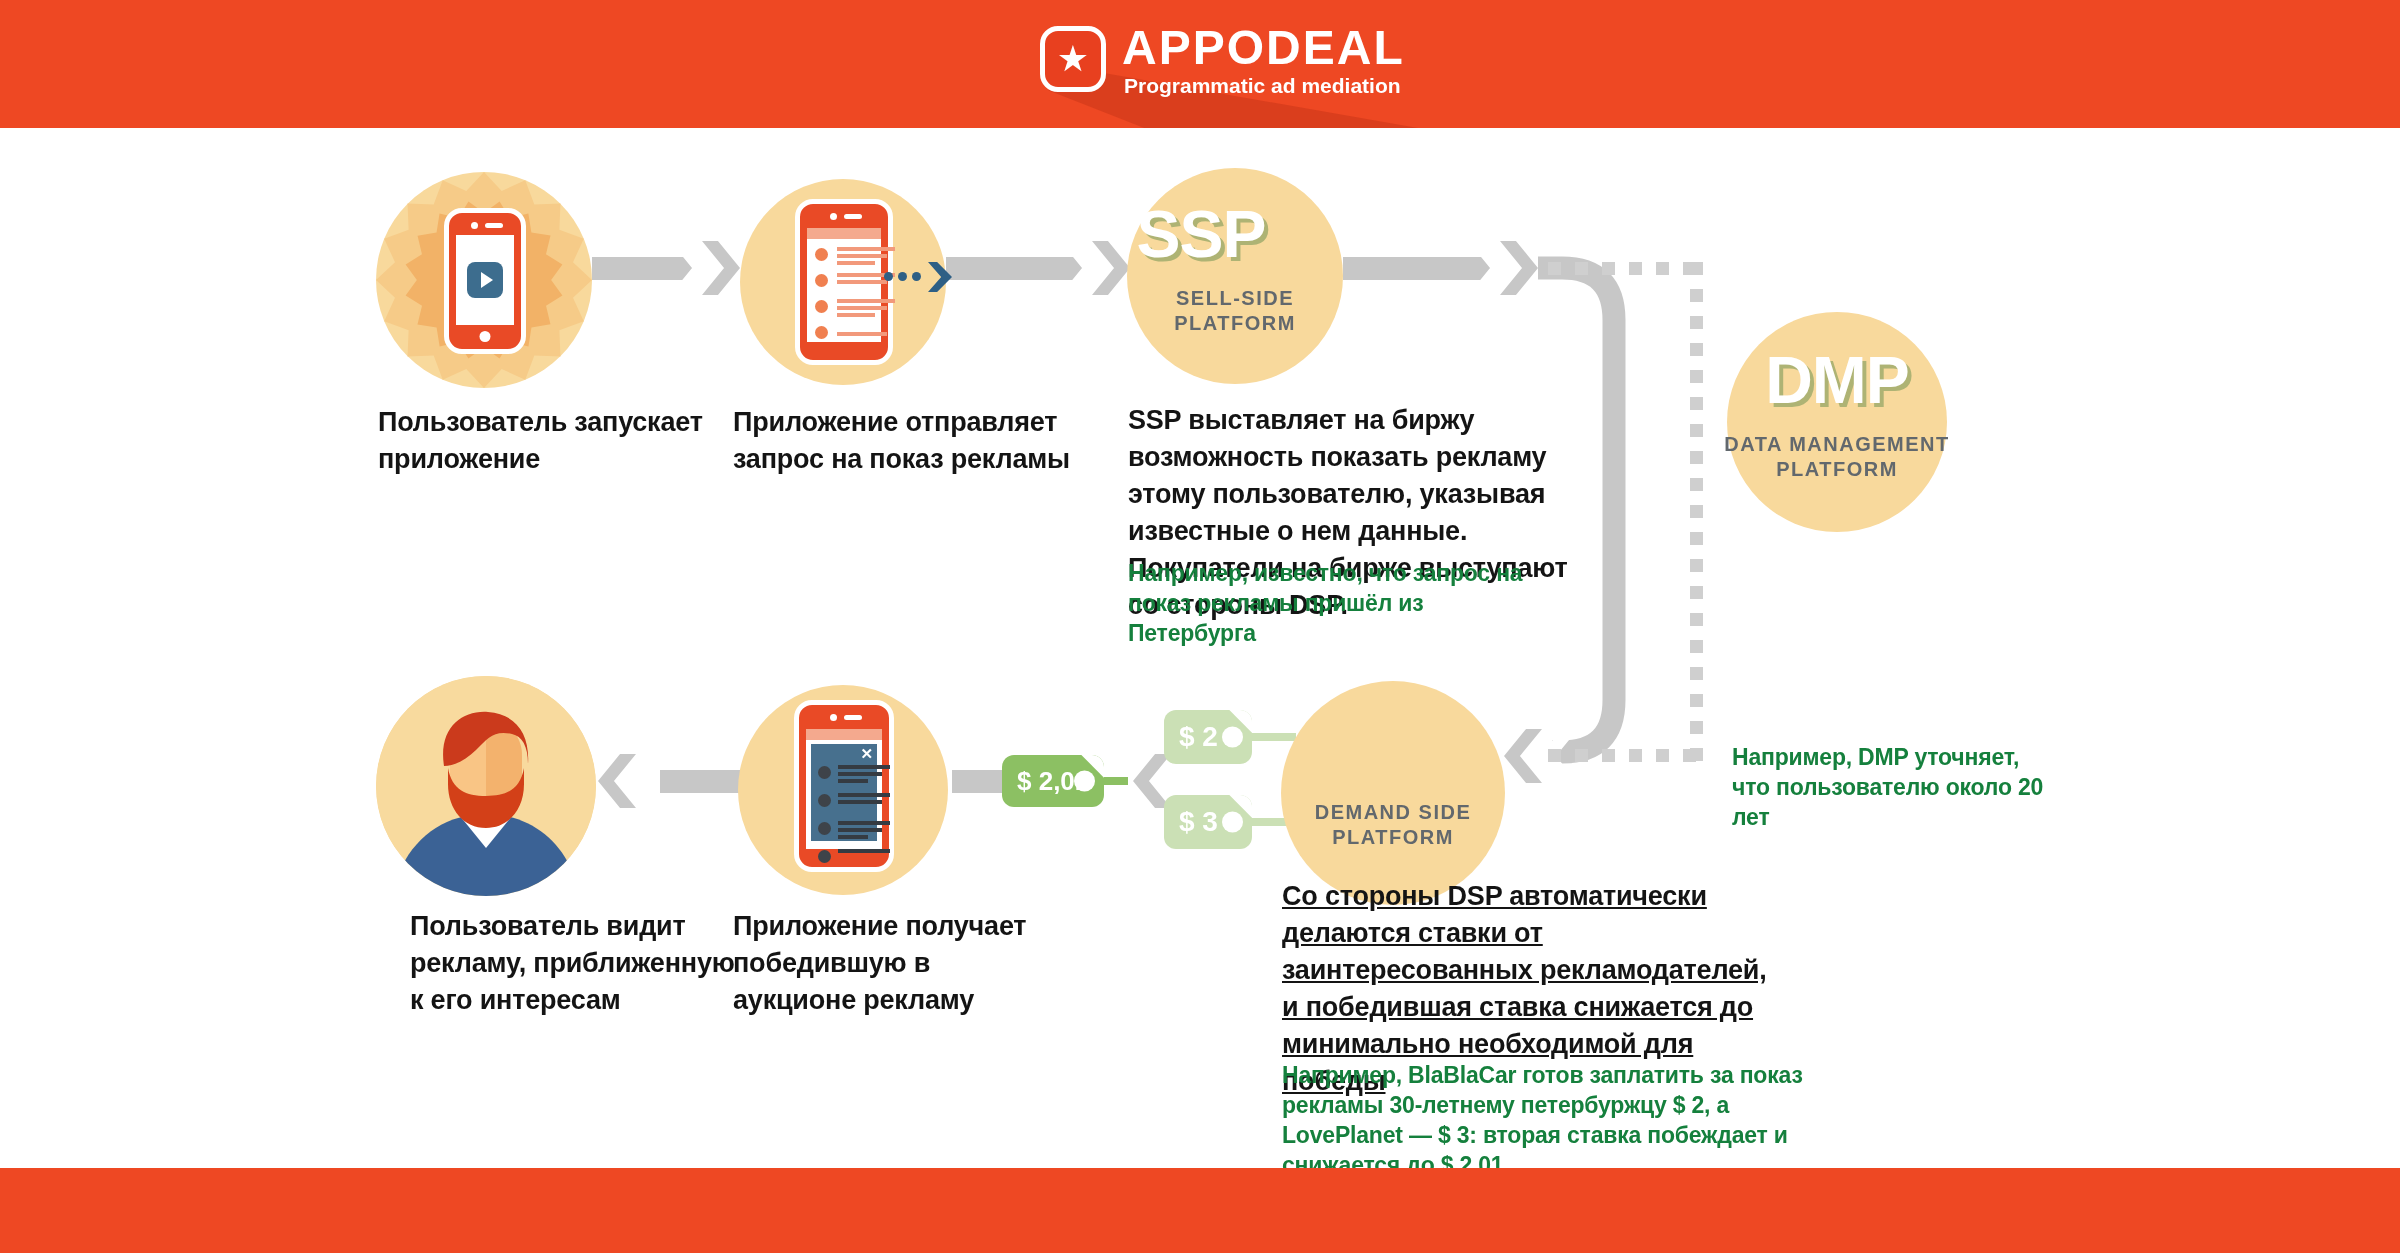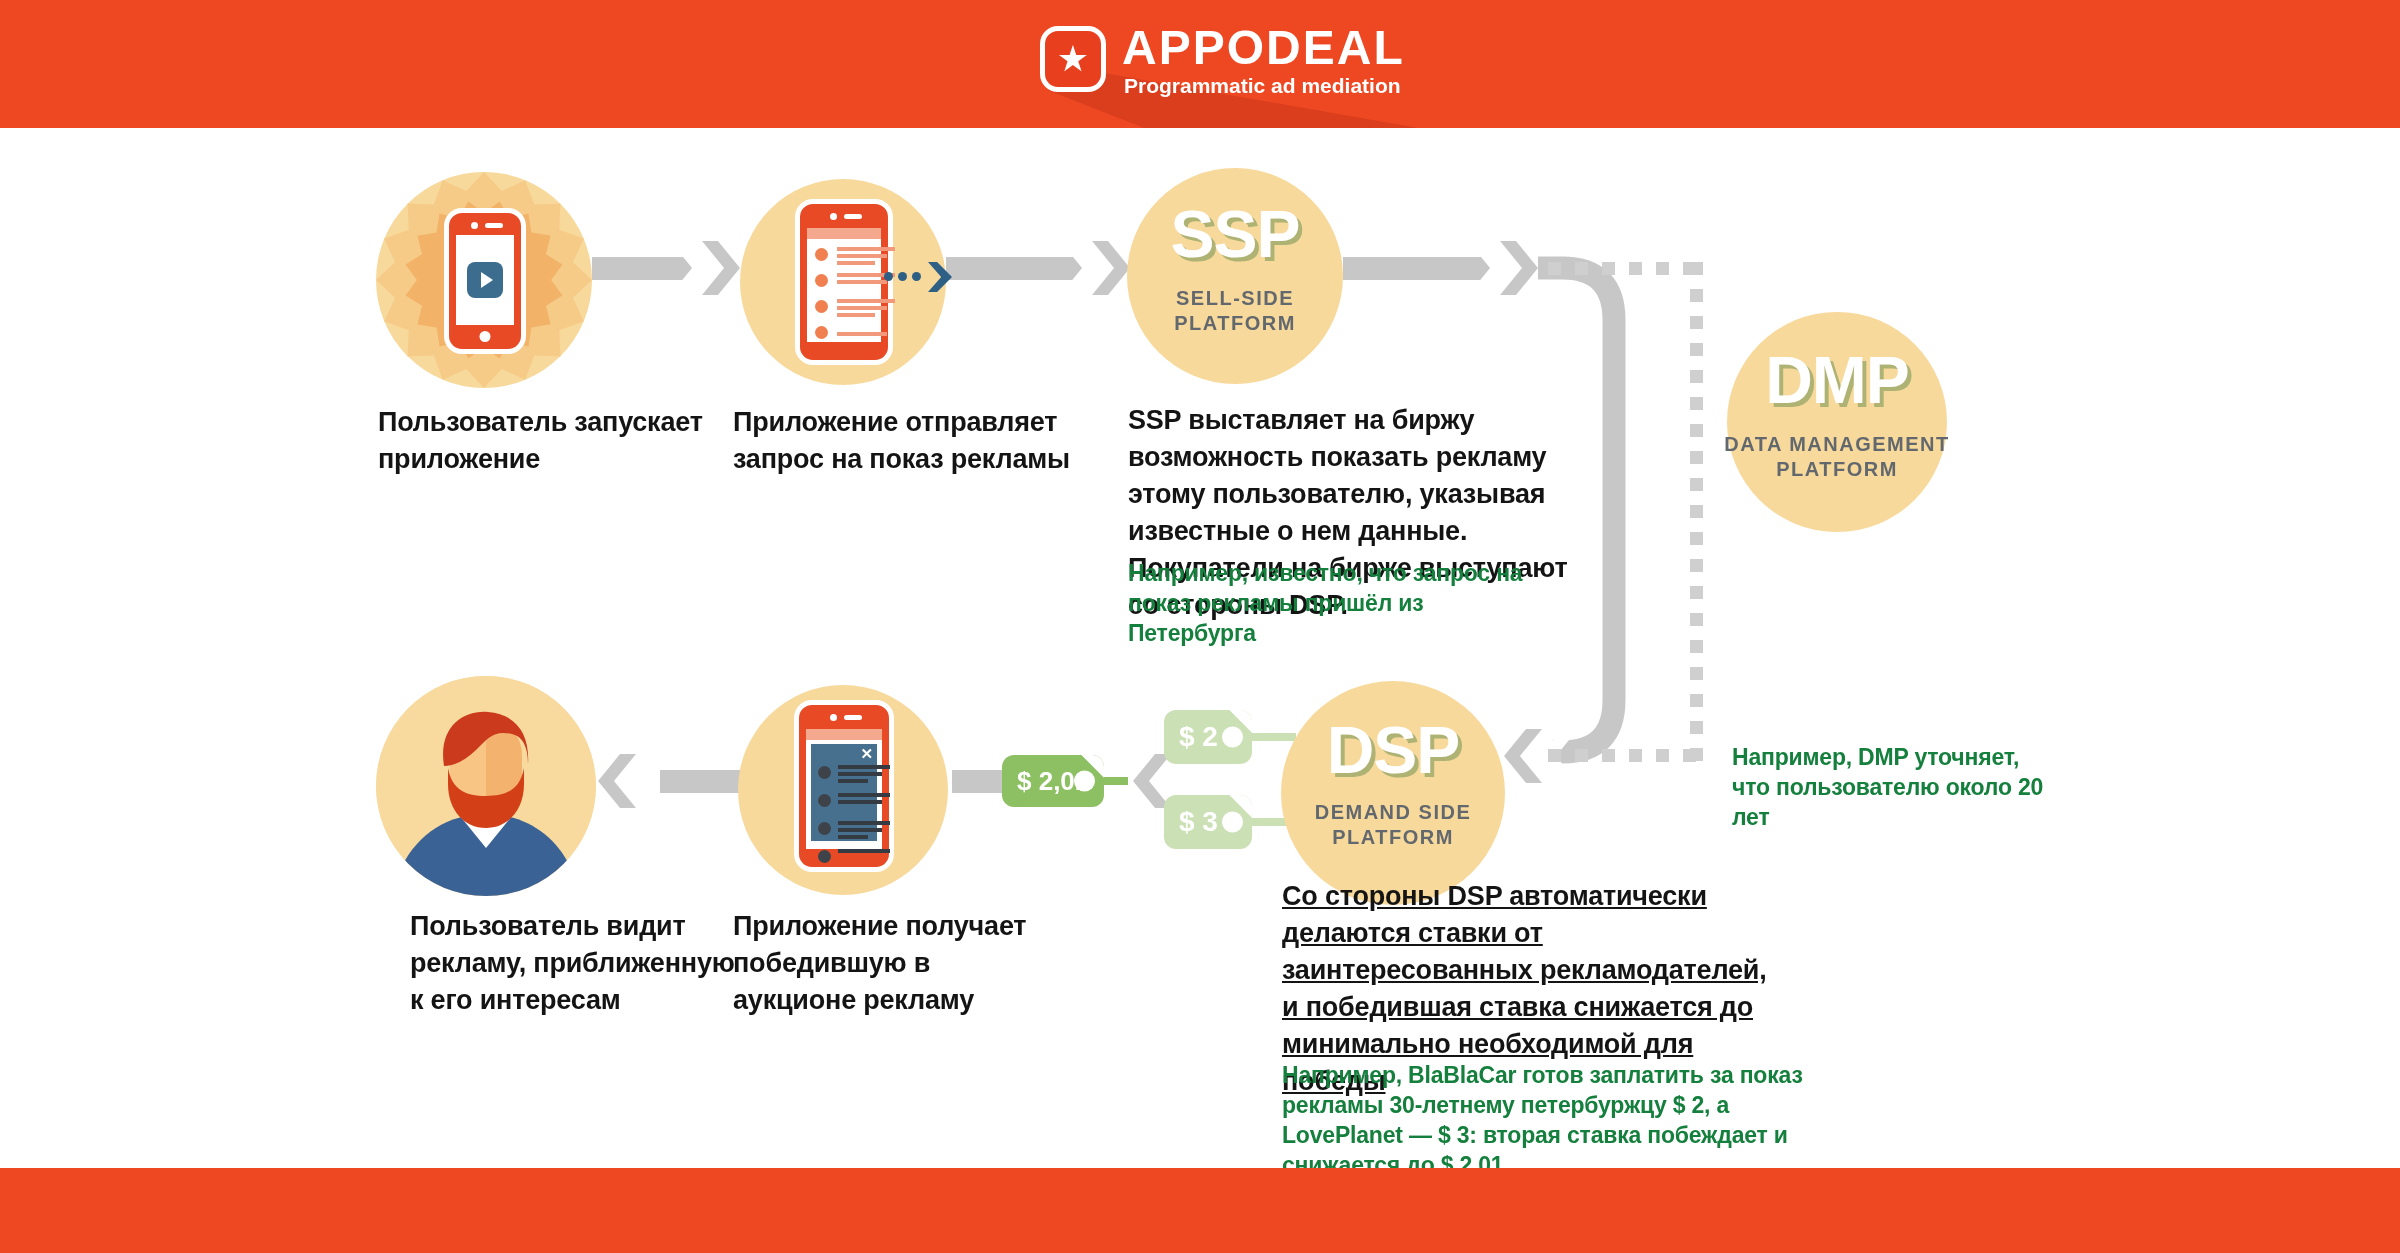--- a/index.html
+++ b/index.html
@@ -184,32 +184,31 @@
   </div>
   <div class="dotsarrow" style="left:884px; top:262px; width:70px; height:30px;">
     <span class="d" style="left:0;"></span>
       <span class="d" style="left:14px;"></span>
       <span class="d" style="left:28px;"></span>
     <span class="a"></span>
   </div>
   <div class="cap" style="left:733px; top:404px; width:340px;">Приложение отправляет запрос на показ рекламы</div>
 
   <div class="bubble" style="left:1127px; top:168px; width:216px; height:216px;"></div>
-  <div class="acro" style="left:1135px; top:196px; width:200px;">SSP</div>
+  <div class="acro" style="left:1101px; top:196px; width:200px;">SSP</div>
   <div class="plat" style="left:1160px; top:286px; width:150px;">SELL-SIDE PLATFORM</div>
   <div class="cap" style="left:1128px; top:402px; width:470px;">SSP выставляет на биржу возможность показать рекламу этому пользователю, указывая известные о нем данные. Покупатели на бирже выступают со стороны DSP.</div>
   <div class="note" style="left:1128px; top:558px; width:420px;">Например, известно, что запрос на показ рекламы пришёл из Петербурга</div>
 
   <div class="bubble" style="left:1727px; top:312px; width:220px; height:220px;"></div>
   <div class="acro" style="left:1737px; top:342px; width:200px;">DMP</div>
   <div class="plat" style="left:1722px; top:432px; width:230px;">DATA MANAGEMENT PLATFORM</div>
   <div class="note" style="left:1732px; top:742px; width:330px;">Например, DMP уточняет, что пользователю около 20 лет</div>
 
   <div class="bubble" style="left:1281px; top:681px; width:224px; height:224px;"></div>
-  <div class="acro" style="left:1293px; top:712px; width:200px;">DSP</div>
   <div class="plat" style="left:1303px; top:800px; width:180px;">DEMAND SIDE PLATFORM</div>
   <div class="cap" style="left:1282px; top:878px; width:500px;text-decoration:underline;">Со стороны DSP автоматически делаются ставки от заинтересованных рекламодателей, и победившая ставка снижается до минимально необходимой для победы</div>
   <div class="note" style="left:1282px; top:1060px; width:545px;">Например,  BlaBlaCar готов заплатить за показ рекламы 30-летнему петербуржцу $ 2, а LovePlanet — $ 3: вторая ставка побеждает и снижается до $ 2,01</div>
 
   <div class="string pale" style="left:1248px; top:733px; width:48px;"></div>
   <div class="tag pale" style="left:1164px; top:710px; width:88px; height:54px;">
     <span class="txt">$ 2</span>
     <span class="hole"></span>
   </div>
   <div class="string pale" style="left:1248px; top:818px; width:48px;"></div>

